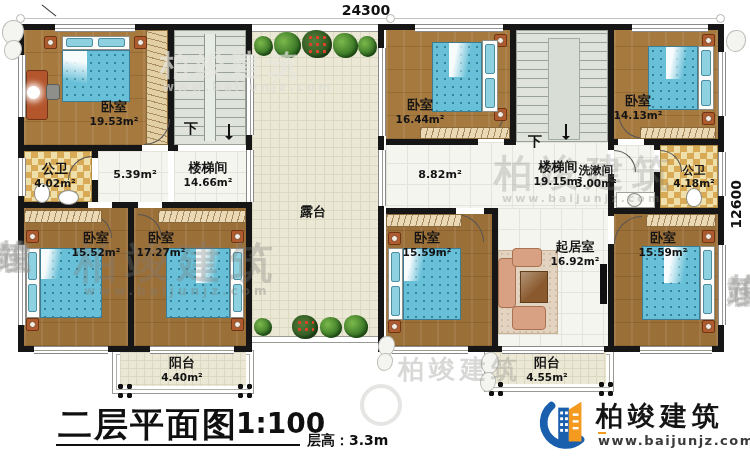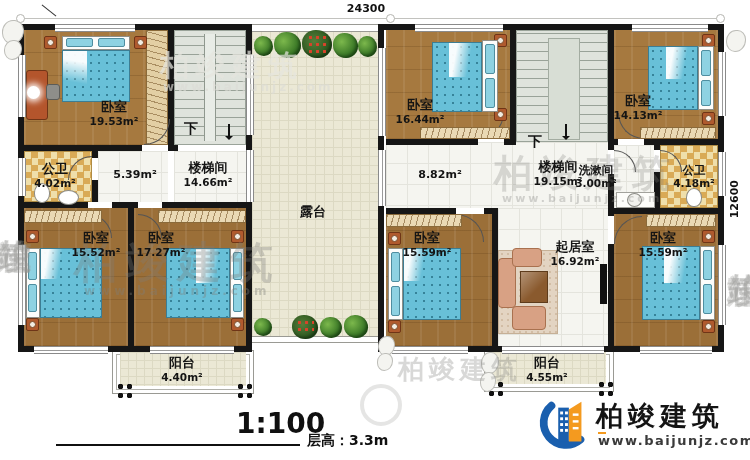--- a/index.html
+++ b/index.html
@@ -39,21 +39,21 @@
   .bpill{position:absolute;background:#8ed2e2;border:1px solid #4f8ea0;box-sizing:border-box;border-radius:2px;}
   .nstand{position:absolute;background:#b05a2e;border:1px solid #6f3517;box-sizing:border-box;border-radius:2px;}
   .nstand::after{content:"";position:absolute;left:2px;top:2px;right:2px;bottom:2px;border-radius:50%;background:#f2ece2;border:1px solid #7a4a28;}
   .door{position:absolute;box-sizing:border-box;}
   
   .lbl{position:absolute;transform:translateX(-50%);text-align:center;color:#141414;font-weight:bold;line-height:1.15;white-space:nowrap;}
   .lbl .nm{font-size:13px;}
   .lbl .ar{font-size:10.5px;}
   .arealbl{position:absolute;transform:translateX(-50%);font-size:11px;font-weight:bold;color:#141414;white-space:nowrap;}
   .downlbl{position:absolute;font-size:14px;font-weight:bold;color:#111;}
-  .dim{position:absolute;font-size:11px;font-weight:bold;color:#111;}
+  .dim{position:absolute;font-size:14px;font-weight:bold;color:#111;}
   
   .bush{position:absolute;border-radius:46% 54% 48% 52%;background:radial-gradient(circle at 35% 35%,#7cb84c,#2d6b1f 72%);box-shadow:inset -2px -2px 3px rgba(0,0,0,.35);}
   .bush.flower{background:radial-gradient(circle at 40% 40%,#577d3a,#24511a 75%);}
   .bush.flower::after{content:"";position:absolute;left:15%;top:15%;right:15%;bottom:15%;
         background-image:radial-gradient(#d8432a 1.4px,transparent 1.6px);background-size:7px 7px;}
   .shrub{position:absolute;border:1px solid #bdbdb8;background:#f4f4f0;border-radius:50% 42% 55% 45%;}
   .dots4{position:absolute;width:17px;height:17px;background-image:radial-gradient(circle,#111 2.6px,transparent 3px);background-size:9px 9px;}
   .wm{position:absolute;font-weight:bold;pointer-events:none;white-space:nowrap;}
   .rail{position:absolute;background:#fff;border:1px solid #9a9a94;box-sizing:border-box;box-shadow:inset 0 0 0 3px #fff,inset 0 0 0 4px #b0b0aa;}
 </style>
@@ -341,20 +341,21 @@
   <div class="downlbl" style="left:184px;top:120px;">下</div>
   <div class="downlbl" style="left:528px;top:133px;">下</div>
 
   <div class="abs" style="left:20px;top:18px;width:702px;height:1px;background:#c2c2be;"></div>
   <div class="abs" style="left:16px;top:14px;width:7px;height:7px;border:1px solid #b5b5b0;border-radius:50%;background:#fff;"></div>
   <div class="abs" style="left:386px;top:14px;width:7px;height:7px;border:1px solid #b5b5b0;border-radius:50%;background:#fff;"></div>
   <div class="abs" style="left:716px;top:14px;width:7px;height:7px;border:1px solid #b5b5b0;border-radius:50%;background:#fff;"></div>
   <div class="dim" style="left:366px;top:2px;transform:translateX(-50%);">24300</div>
   <div class="dim" style="left:728px;top:180px;writing-mode:vertical-rl;transform:rotate(180deg);">12600</div>
 
+  <div class="abs" style="left:58px;top:402px;font-size:34px;font-weight:bold;color:#101010;letter-spacing:2px;">二层平面图</div>
   <div class="abs" style="left:236px;top:407px;font-size:28px;font-weight:bold;color:#101010;">1:100</div>
   <div class="abs" style="left:56px;top:444px;width:244px;height:2px;background:#101010;"></div>
   <div class="abs" style="left:307px;top:432px;font-size:14px;font-weight:bold;color:#101010;">
     <span>层高：</span><span>3.3m</span>
   </div>
 
   <div class="abs" style="left:536px;top:396px;width:210px;height:60px;">
     <svg width="58" height="58" viewBox="0 0 60 60" style="position:absolute;left:0;top:1px;">
       <path d="M16 9 A21 21 0 1 0 46 44" fill="none" stroke="#1a5fae" stroke-width="8" stroke-linecap="round"></path>
       <rect x="23" y="11" width="11" height="35" fill="#1a5fae"></rect>

